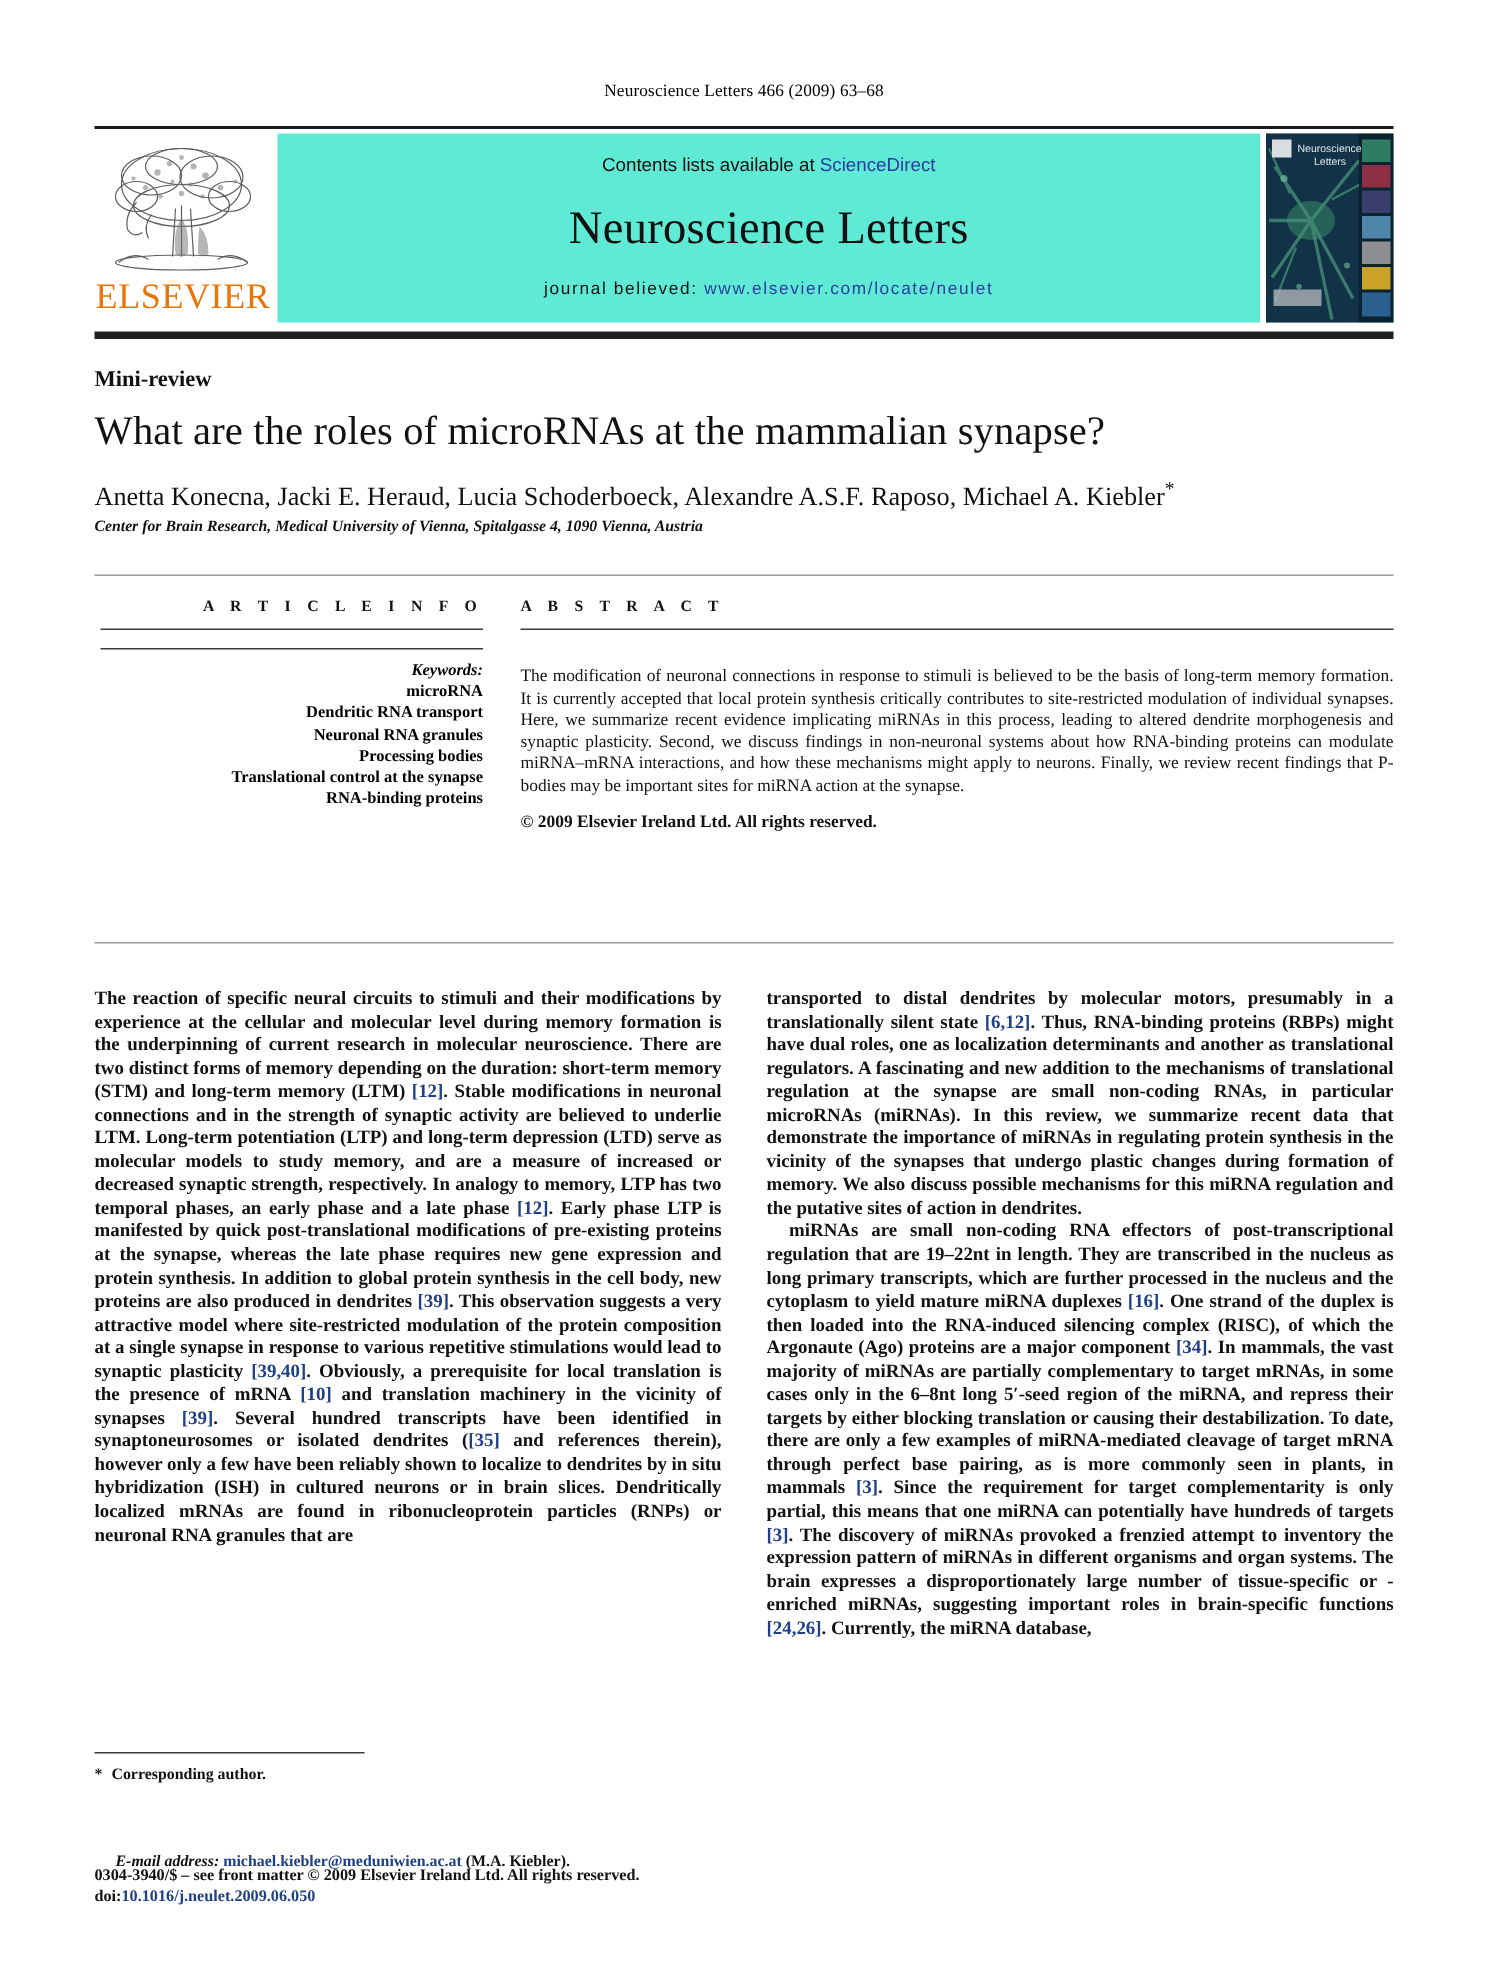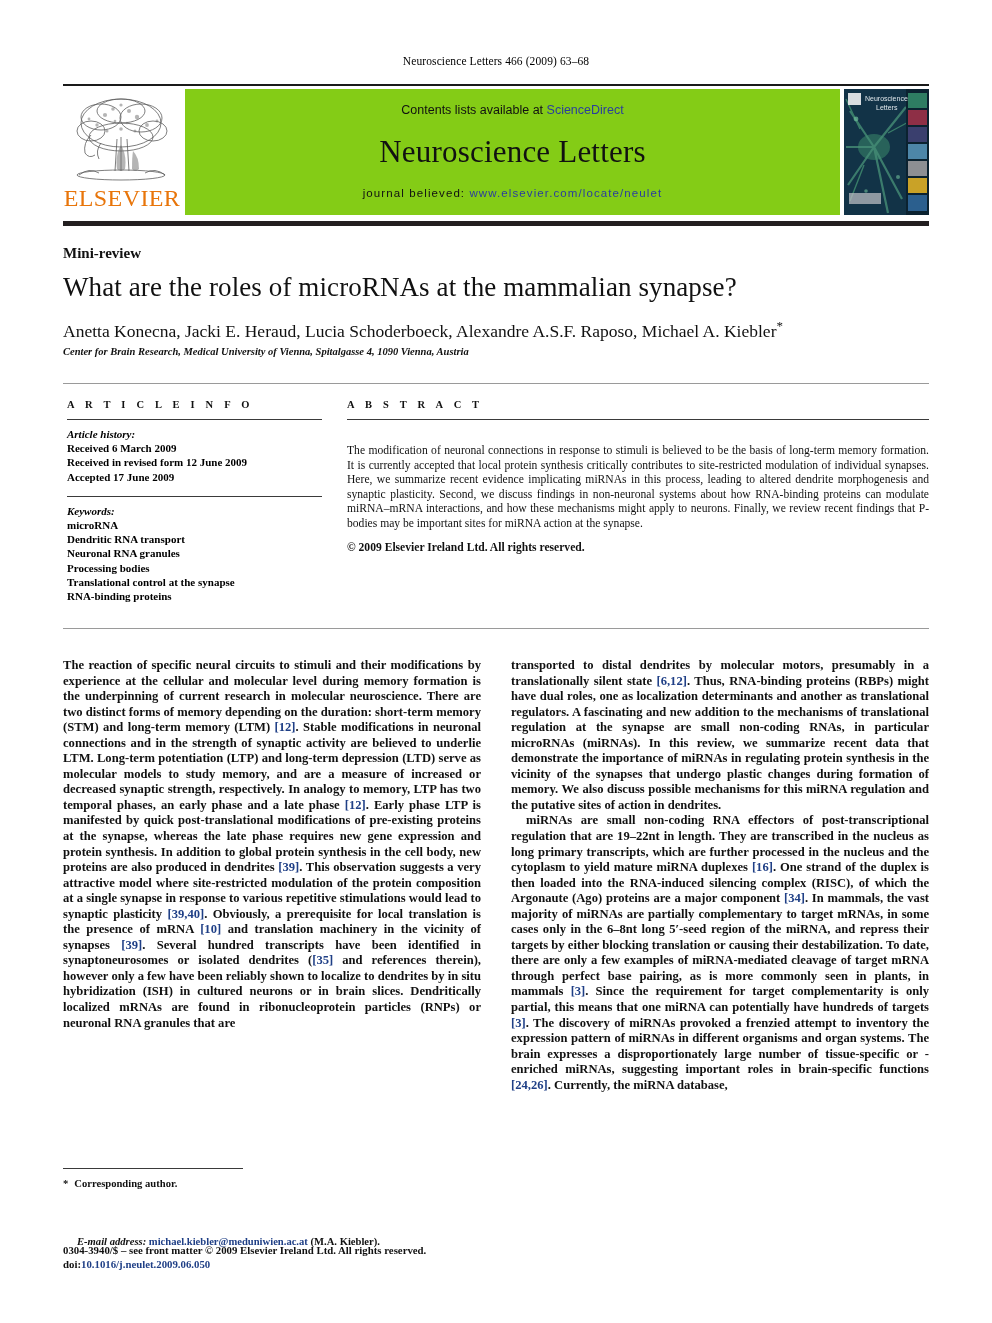--- a/index.html
+++ b/index.html
@@ -67,21 +67,21 @@
     font-size: 24px;
     letter-spacing: 0.4px;
     color: #E8750A;
     font-weight: 400;
   }
   .masthead-center {
     position: absolute;
     left: 122px; top: 0;
     width: 655px;
     height: 126px;
-    background: #84cc16;
+    background: #5eead4;
   }
   .contents-line {
     position: absolute;
     left: 0; top: 14px;
     width: 100%;
     text-align: center;
     font-family: "Liberation Sans", sans-serif;
     font-size: 12.5px;
     color: #111;
   }
@@ -174,20 +174,21 @@
     position: absolute;
     left: 63px; top: 628px;
     width: 866px;
     height: 1px;
     background: #9a9a9a;
   }
   .info-col {
     position: absolute;
     left: 67px; top: 399px;
     width: 255px;
+    text-align: right;
   }
   .abs-col {
     position: absolute;
     left: 347px; top: 399px;
     width: 582px;
   }
   .sec-label {
     font-size: 10.5px;
     font-weight: 700;
     letter-spacing: 4.2px;
@@ -374,26 +375,20 @@
   <div class="authors">
     <span>Anetta Konecna, Jacki E. Heraud, Lucia Schoderboeck, Alexandre A.S.F. Raposo, Michael A. Kiebler</span><span class="star">*</span>
   </div>
   <div class="affiliation">Center for Brain Research, Medical University of Vienna, Spitalgasse 4, 1090 Vienna, Austria</div>
 
   <div class="band-rule-top"></div>
 
   <div class="info-col">
     <div class="sec-label">A R T I C L E   I N F O</div>
     <div class="thinrule"></div>
-    <div class="info-block">
-      <div class="hd">Article history:</div>
-      <div>Received 6 March 2009</div>
-      <div>Received in revised form 12 June 2009</div>
-      <div>Accepted 17 June 2009</div>
-    </div>
     <div class="kw-rule"></div>
     <div class="info-block">
       <div class="hd">Keywords:</div>
       <div>microRNA</div>
       <div>Dendritic RNA transport</div>
       <div>Neuronal RNA granules</div>
       <div>Processing bodies</div>
       <div>Translational control at the synapse</div>
       <div>RNA-binding proteins</div>
     </div>

